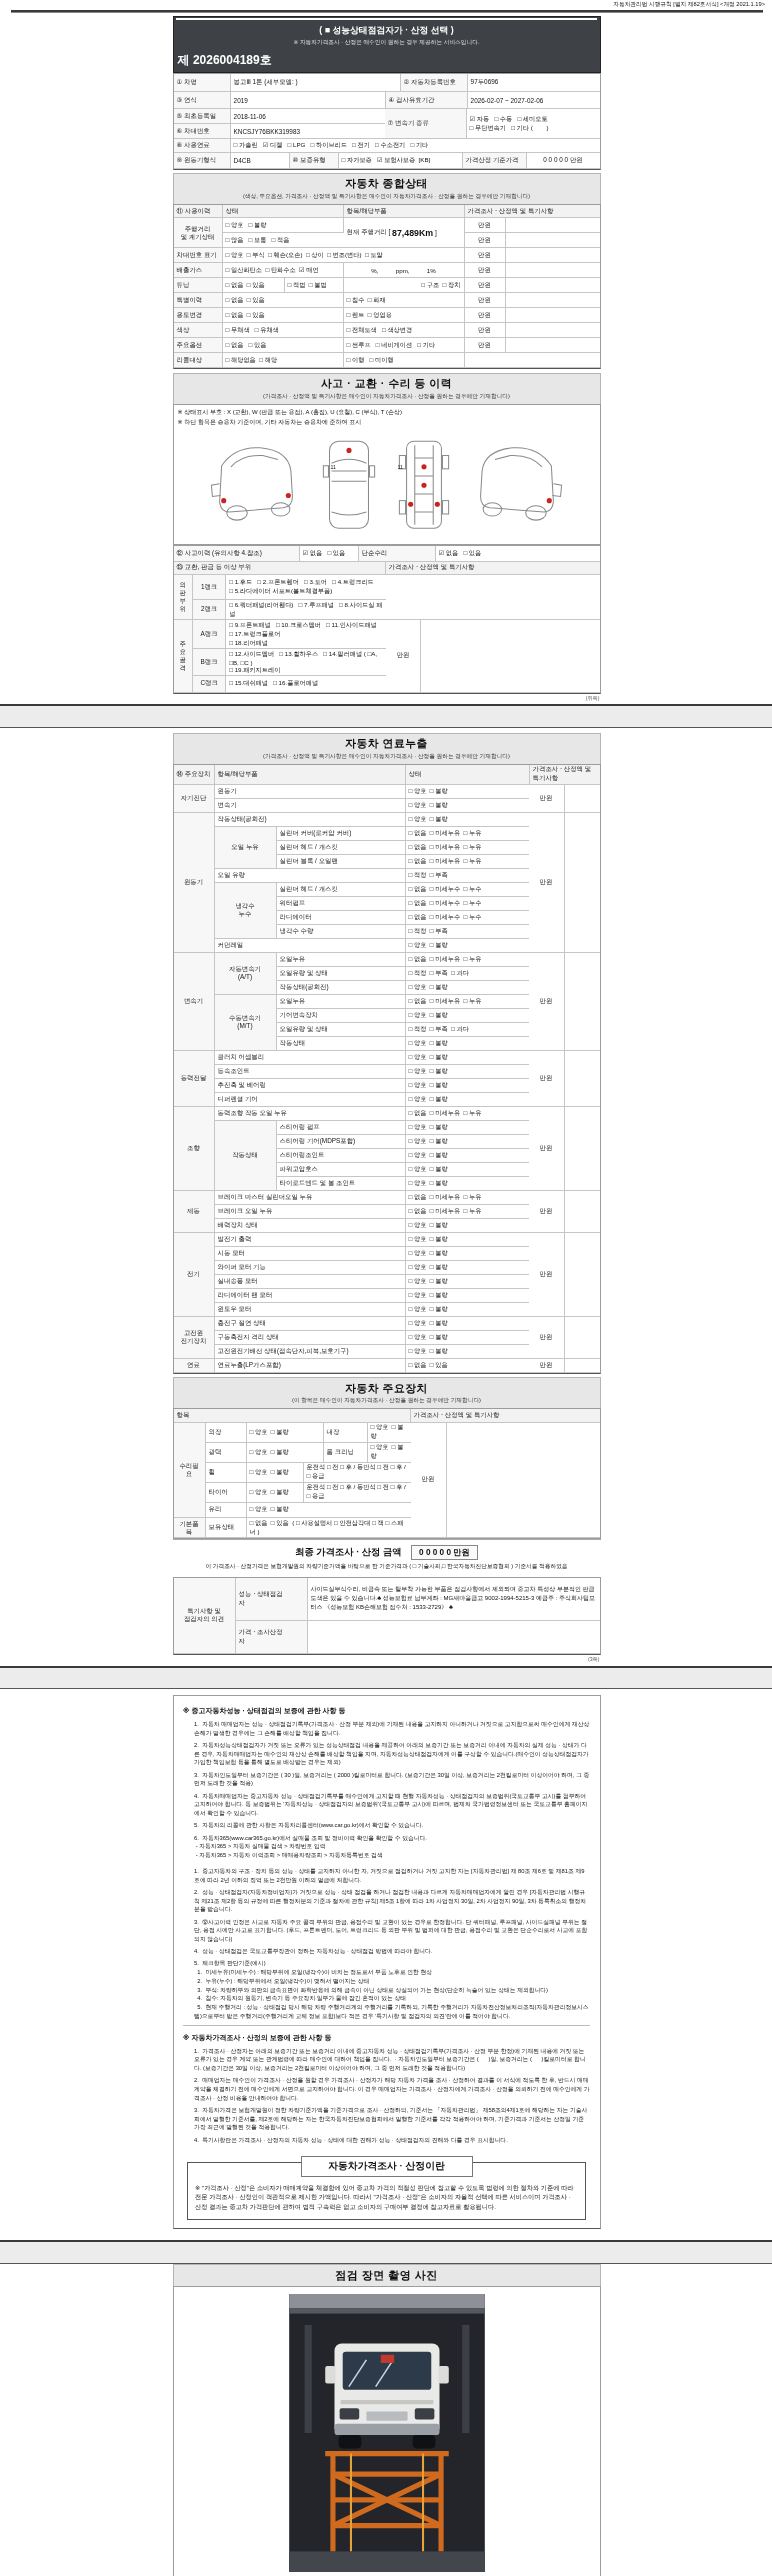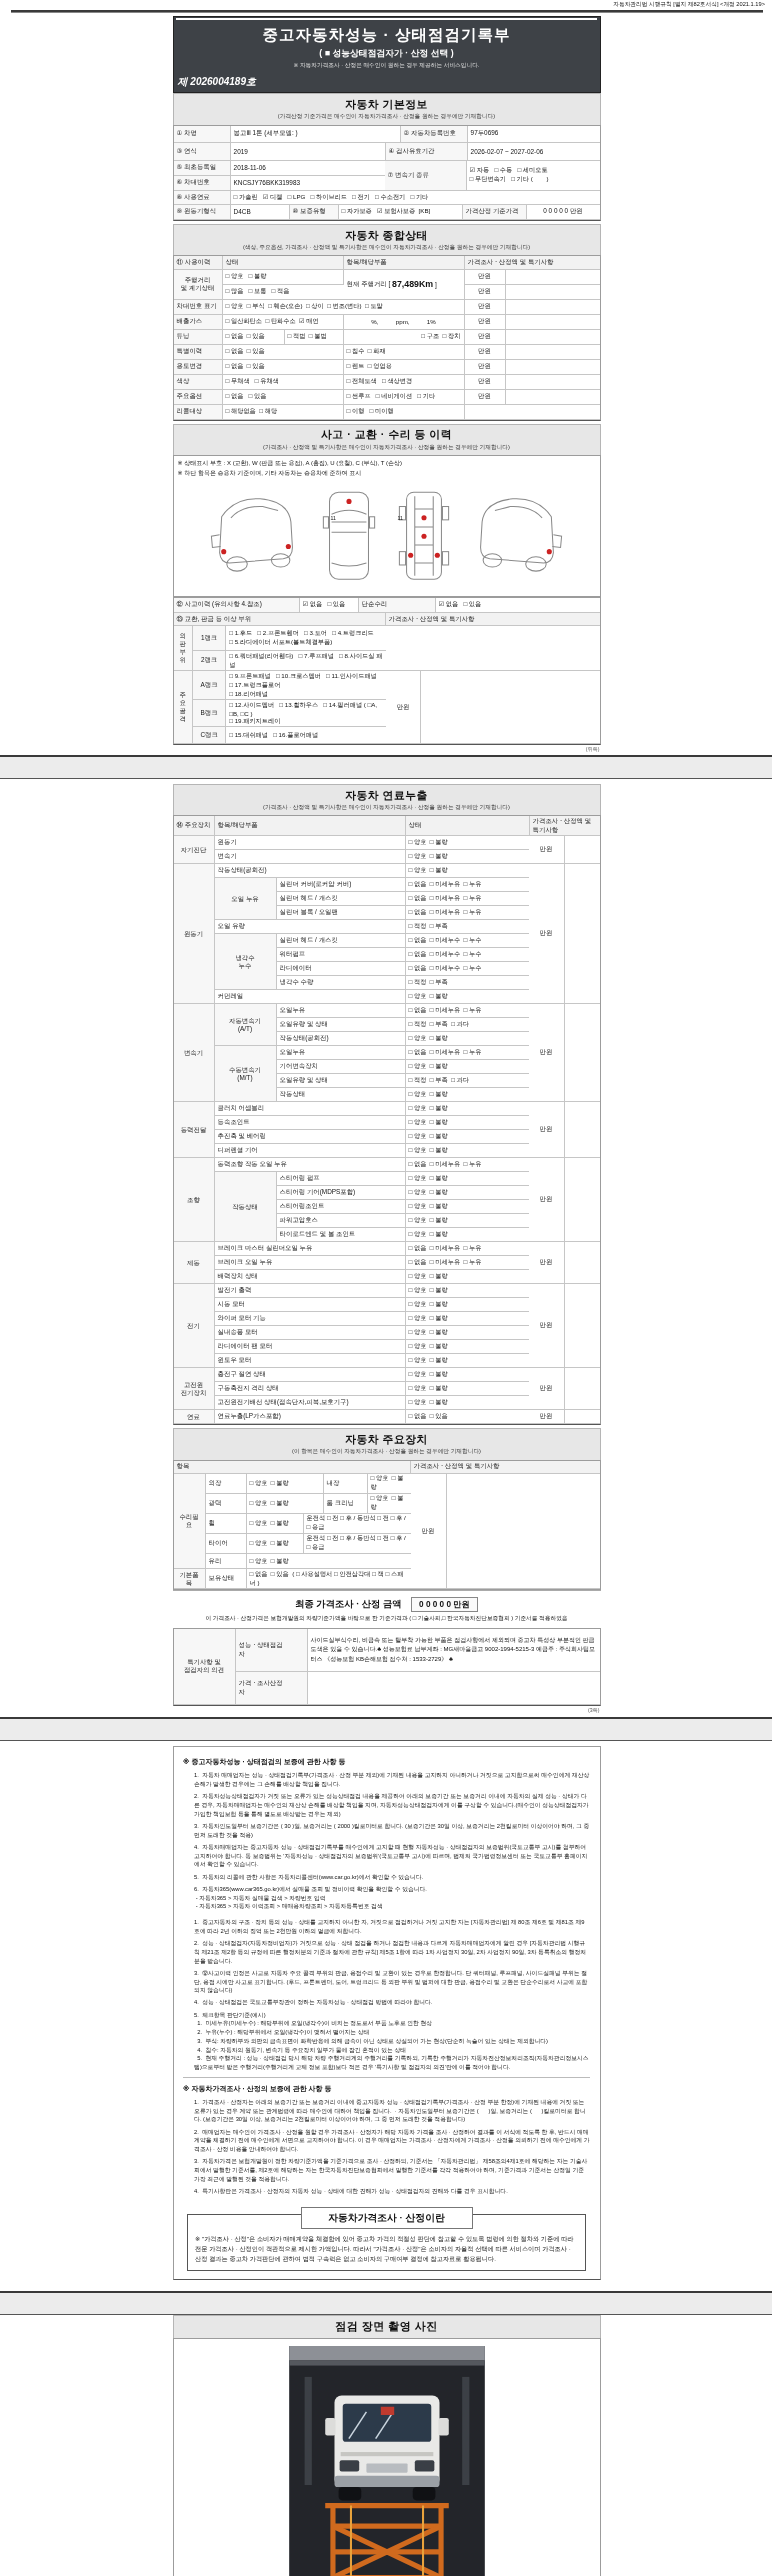--- a/index.html
+++ b/index.html
@@ -7,21 +7,21 @@
   .lawref{width:757px;margin:1px auto 0;text-align:right;font-size:5.7px;color:#111;}
   .toprule{width:752px;margin:1px auto 3.1px;height:1.5px;background:#3a3a3a;border-bottom:0.5px solid #888;}
   .pg{width:428px;margin:0 auto;position:relative;}
   .gap{width:100%;height:20.6px;background:#ececec;border-top:2.1px solid #3a3a3a;border-bottom:1.5px solid #555;margin:0;}
   
   .hdr{background:#3e4247;color:#fff;text-align:center;padding:0 0 3.1px;border:0.5px solid #222;}
   .hdr .wbar{height:2.1px;background:#fff;margin:1px 2.1px 5.2px;}
   .hdr .t{font-size:15.5px;font-weight:bold;letter-spacing:1px;}
   .hdr .st{font-size:8.8px;font-weight:bold;margin-top:2.1px;}
   .hdr .nt{font-size:5.7px;color:#e3e3e3;margin-top:2.1px;}
-  .hdr .dn{text-align:left;font-size:10px;font-weight:bold;padding:5.2px 0 0 4.1px;font-style:italic;}
+  .hdr .dn{text-align:left;font-size:12px;font-weight:bold;padding:5.2px 0 0 4.1px;}
   
   .band{background:#e7e7e7;border:0.5px solid #b5b5b5;border-bottom:none;text-align:center;padding:3.6px 0 3.1px;}
   .band .bt{font-size:10.8px;font-weight:bold;letter-spacing:0.5px;}
   .band .bs{font-size:5.7px;color:#333;margin-top:1.5px;}
   
   .tb{border:0.5px solid #9c9c9c;border-bottom:1px solid #555;}
   .row{display:flex;}
   .col{display:flex;flex-direction:column;}
   .c{border-right:0.5px solid #c6c6c6;border-bottom:0.5px solid #c6c6c6;display:flex;align-items:center;padding:0.5px 3.1px;font-size:6.4px;white-space:pre-wrap;box-sizing:border-box;}
   .c:last-child{border-right:none;}
@@ -57,30 +57,25 @@
 </head>
 <body>
 
 <div class="lawref">자동차관리법 시행규칙 [별지 제82호서식] &lt;개정 2021.1.19&gt;</div>
 <div class="toprule"></div>
 
 <div class="pg">
 
   <div class="hdr">
     <div class="wbar"></div>
-    <div class="t">중고자동차성능 · 상태점검기록부</div>
     <div class="st">( ■ 성능상태점검자가 · 산정 선택 )</div>
     <div class="nt">※ 자동차가격조사 · 산정은 매수인이 원하는 경우 제공하는 서비스입니다.</div>
     <div class="dn">제 2026004189호</div>
   </div>
 
-  <div class="band">
-    <div class="bt">자동차 기본정보</div>
-    <div class="bs">(가격산정 기준가격은 매수인이 자동차가격조사 · 산정을 원하는 경우에만 기재합니다)</div>
-  </div>
   <div class="tb">
     <div class="row">
       <div class="c lab h34" style="width:57px">① 차명</div>
       <div class="c h34" style="width:170px">봉고Ⅲ 1톤 (세부모델: )</div>
       <div class="c lab h34" style="width:67px">② 자동차등록번호</div>
       <div class="c h34 grow">97두0696</div>
     </div>
     <div class="row">
       <div class="c lab h34" style="width:57px">③ 연식</div>
       <div class="c h34" style="width:155px">2019</div>

